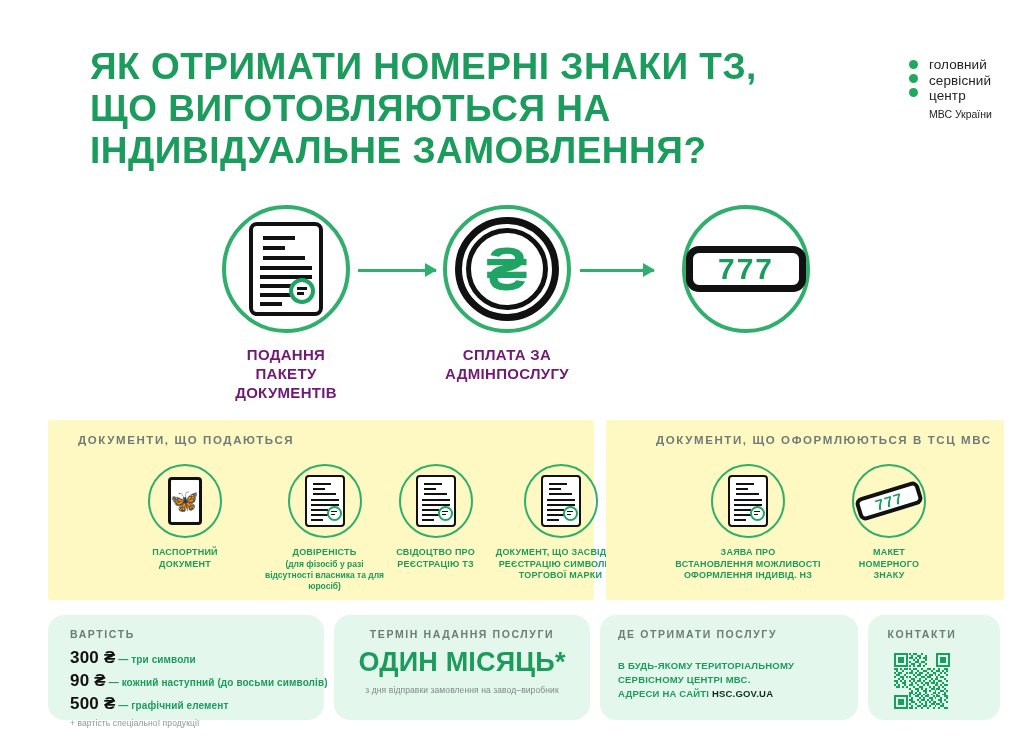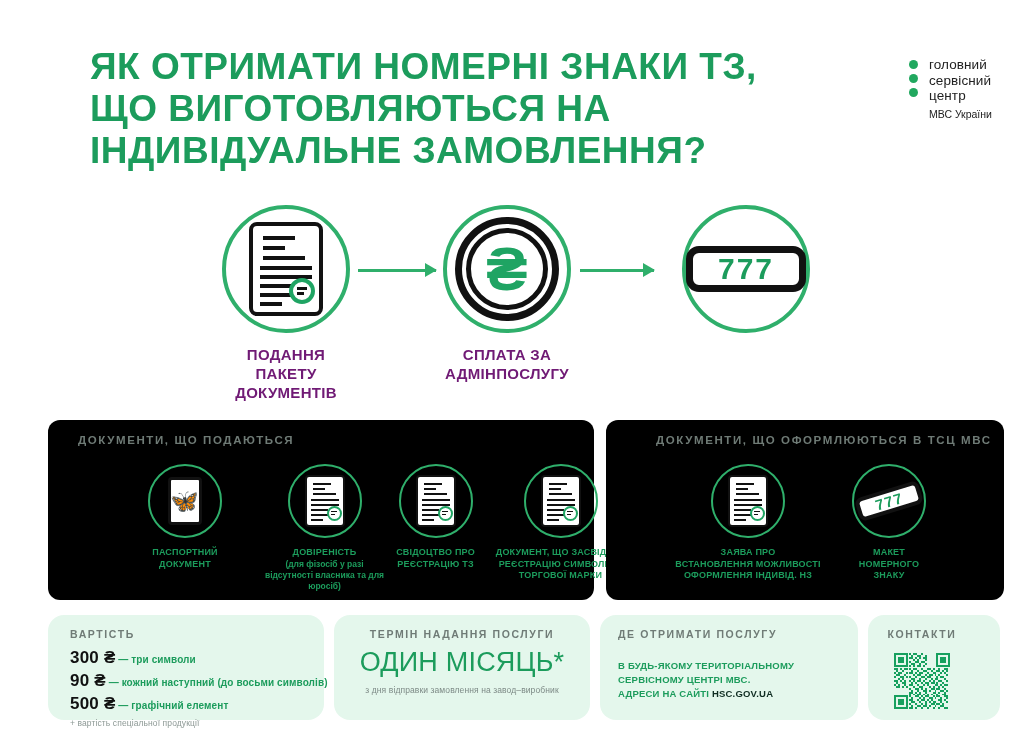--- a/index.html
+++ b/index.html
@@ -80,21 +80,21 @@
   }
 
   
   .plate{
     width:134px;height:46px;border:7px solid #111;border-radius:13px;background:#fff;
     display:flex;align-items:center;justify-content:center;box-sizing:border-box;
   }
   .plate span{font-size:30px;font-weight:bold;color:#1c9c5c;letter-spacing:2px;line-height:1;}
 
   
-  .panel{position:absolute;background:#000000;border-radius:12px;}
+  .panel{position:absolute;background:#fef9c3;border-radius:2px;}
   #panel-left{left:48px;top:420px;width:546px;height:180px;}
   #panel-right{left:606px;top:420px;width:370px;height:180px;padding-left:28px;}
   .panel-title{
     position:absolute;top:14px;font-size:11.5px;font-weight:bold;
     letter-spacing:1.6px;color:#6f7b76;white-space:nowrap;
   }
   #panel-left .panel-title{left:30px;}
   #panel-right .panel-title{left:50px;}
 
   .doc{position:absolute;text-align:center;}
@@ -145,21 +145,21 @@
   #card-contacts .card-title{left:0;width:108px;text-align:center;}
 
   .price-list{position:absolute;left:22px;top:33px;}
   .price-row{margin-bottom:2px;white-space:nowrap;line-height:19px;}
   .price-amt{font-size:17px;font-weight:bold;color:#111;letter-spacing:.2px;}
   .price-desc{font-size:10px;font-weight:bold;color:#1c9c5c;letter-spacing:.1px;}
   .price-note{font-size:8.5px;color:#8d9995;margin-top:3px;letter-spacing:.1px;}
 
   .term-big{
     position:absolute;left:0;top:33px;width:256px;text-align:center;
-    font-size:27px;font-weight:normal;color:#1c9c5c;letter-spacing:.2px;line-height:1.05;
+    font-size:27px;font-weight:bold;color:#1c9c5c;letter-spacing:.2px;line-height:1.05;
   }
   .term-note{
     position:absolute;left:0;top:70px;width:256px;text-align:center;
     font-size:8.5px;color:#7d8a86;letter-spacing:.1px;
   }
 
   .where-body{position:absolute;left:18px;top:44px;font-size:9.5px;font-weight:bold;
     line-height:14px;color:#1c9c5c;letter-spacing:.2px;}
   .where-body .dark{color:#0f2d22;}
 

